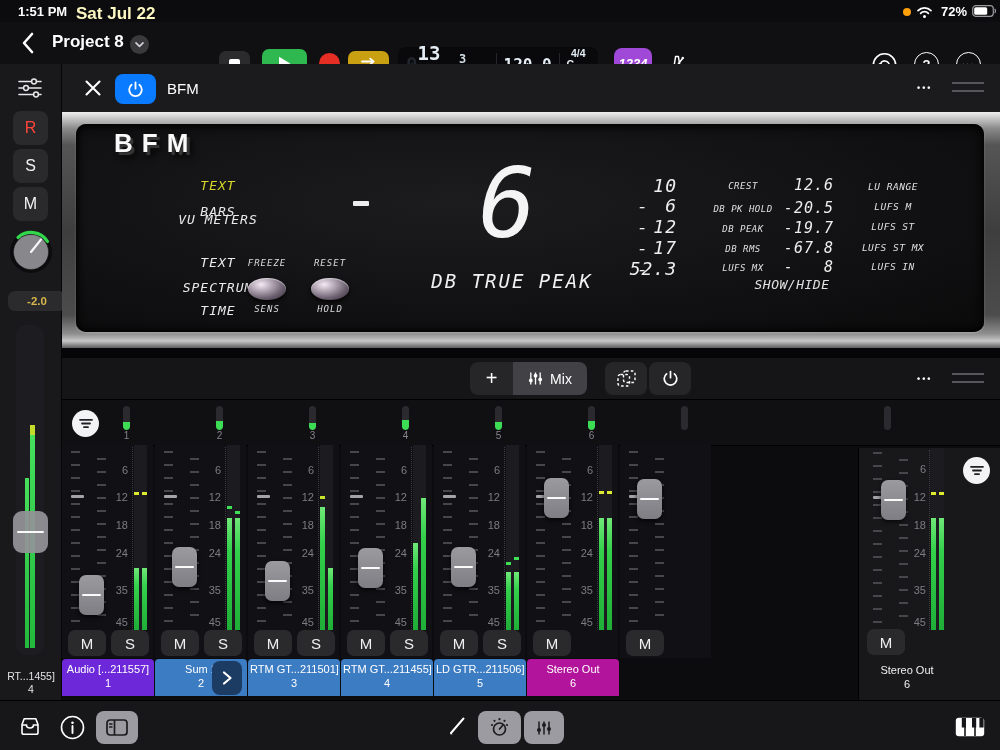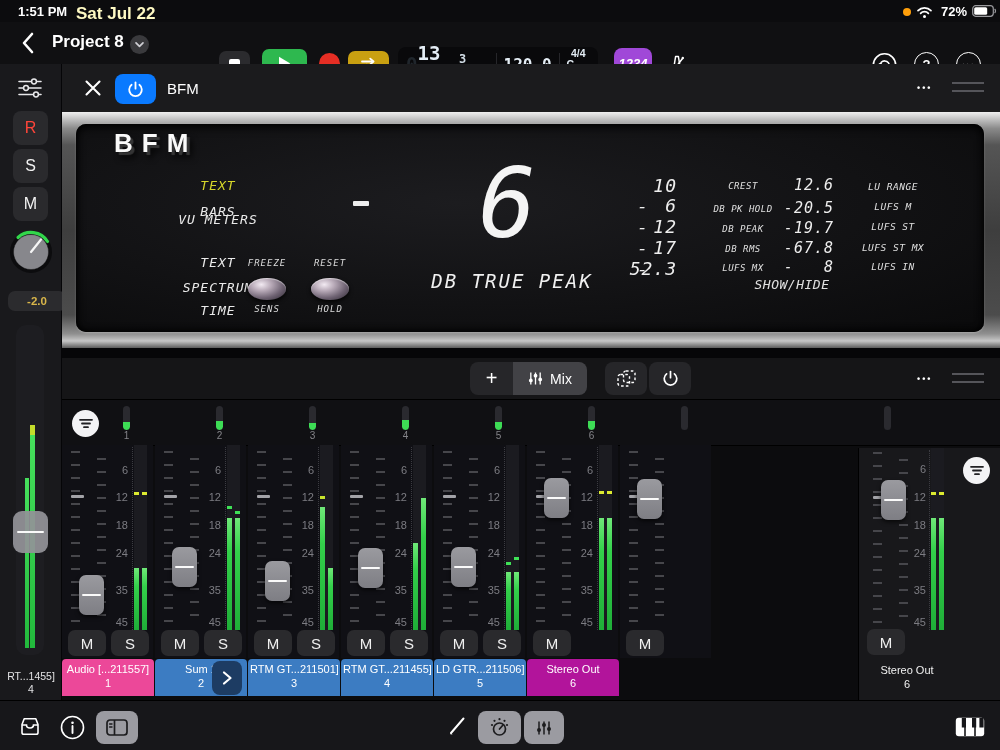--- a/index.html
+++ b/index.html
@@ -458,21 +458,21 @@
         <div class="snum" style="top: 171px;">45</div>
         <div class="dotline"></div>
         <div class="mtrack">
           <div class="mbar" style="left: 0px; top: 123px;"></div>
           <div class="mbar" style="left: 8px; top: 123px;"></div>
           <div class="mpeak" style="left: 0px; top: 47px; background: rgb(220, 234, 48);"></div>
           <div class="mpeak" style="left: 8px; top: 47px; background: rgb(220, 234, 48);"></div>
         </div>
         <div class="msbtn" style="left: 6px;">M</div>
         <div class="msbtn" style="left: 49px;">S</div>
-        <div class="chlabel" style="background: #ec4899;">
+        <div class="chlabel" style="background: #6d28d9;">
           <div class="chname">Audio [...211557]</div>
           <div class="chnum">1</div>
         </div>
       </div>
       <div class="strip" style="left: 93px;">
         <div class="strip-bg"></div>
         <div class="ticks"></div>
         <div class="tick0"></div>
         <div class="cap" style="top: 102px;">
           <div class="capline"></div>

